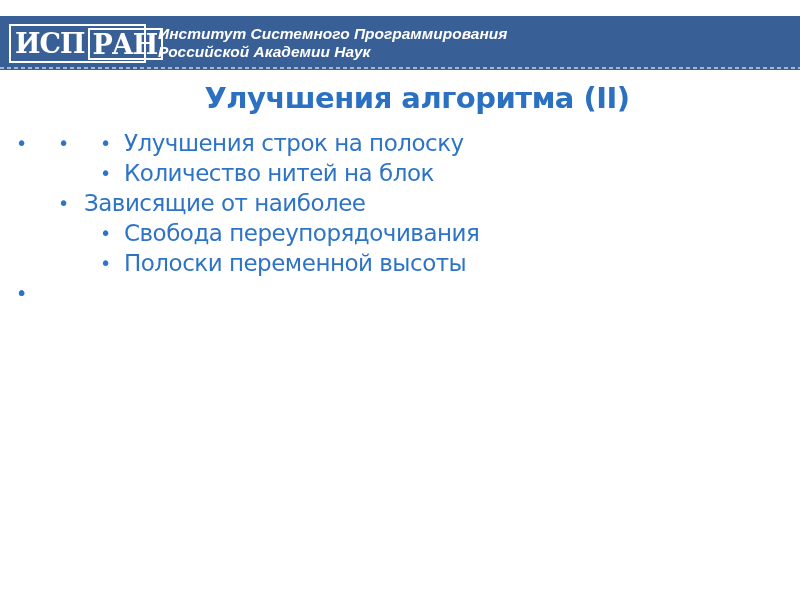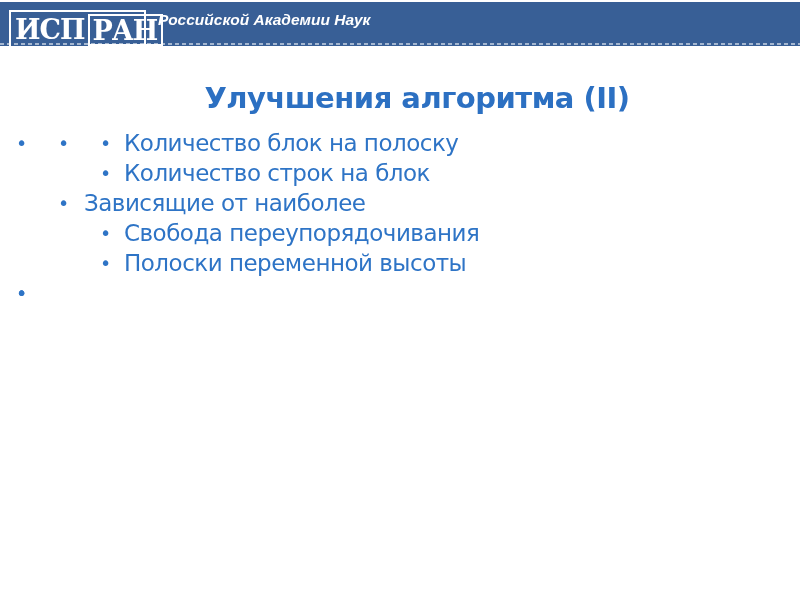--- a/index.html
+++ b/index.html
@@ -11,21 +11,21 @@
   *{margin:0;padding:0;box-sizing:border-box;}
   html,body{width:800px;height:600px;overflow:hidden;}
   body{
     background:#ffffff;
     font-family:"DejaVu Sans", sans-serif;
     position:relative;
   }
 
   
   .header{
-    position:absolute;top:2px;left:0;width:800px;height:44px;
+    position:absolute;top:16px;left:0;width:800px;height:54px;
     background:var(--header-bg);
   }
   .header::after{
     content:"";
     position:absolute;left:0;bottom:1px;width:100%;height:2px;
     background:repeating-linear-gradient(90deg,
       var(--dash-color) 0 4px, transparent 4px 7px);
   }
   .logo{
     position:absolute;left:9px;top:8px;height:39px;width:137px;
@@ -91,29 +91,30 @@
 <body>
 
 <div class="header">
   <div class="logo">
     <span class="logo-left">ИСП</span>
     <span class="logo-right">
       <span>РАН</span>
     </span>
   </div>
   <div class="org">
+    <div>Институт Системного Программирования</div>
     <div>Российской Академии Наук</div>
   </div>
 </div>
 
 <div class="title">Улучшения алгоритма (II)</div>
 
 <div class="bullets" id="bullet-list">
     <div class="row lvl1"><span class="dot">•</span></div>
     <div class="row lvl2"><span class="dot">•</span></div>
-    <div class="row lvl3"><span class="dot">•</span><span class="txt">Количество блок на полоску</span></div>
-    <div class="row lvl3"><span class="dot">•</span><span class="txt">Количество строк на блок</span></div>
+    <div class="row lvl3"><span class="dot">•</span><span class="txt">Улучшения строк на полоску</span></div>
+    <div class="row lvl3"><span class="dot">•</span><span class="txt">Количество нитей на блок</span></div>
     <div class="row lvl2"><span class="dot">•</span><span class="txt">Зависящие от наиболее</span></div>
     <div class="row lvl3"><span class="dot">•</span><span class="txt">Свобода переупорядочивания</span></div>
     <div class="row lvl3"><span class="dot">•</span><span class="txt">Полоски переменной высоты</span></div>
     <div class="row lvl1"><span class="dot">•</span></div>
     <div class="row lvl1"><span class="dot">•</span></div>
   </div>
 
 </body></html>

